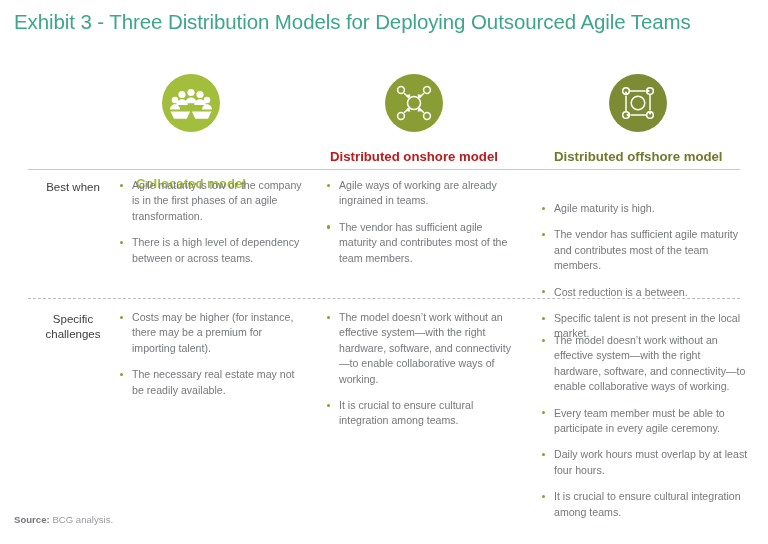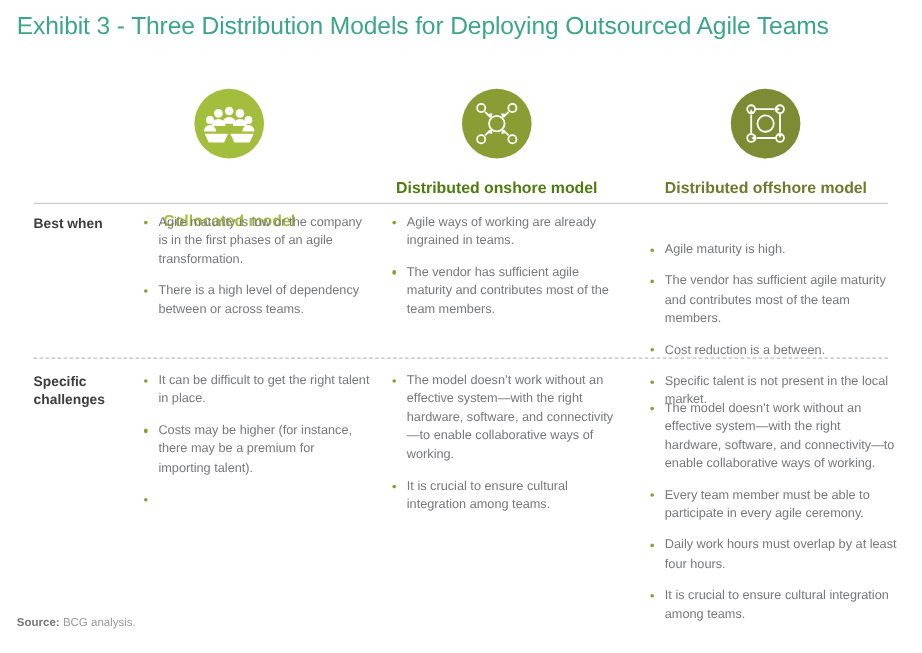--- a/index.html
+++ b/index.html
@@ -59,21 +59,21 @@
   .icon-circle.g3 { background: #7e8b35; }
 
   .col-title {
     margin-top: 16px;
     font-size: 13.2px;
     font-weight: bold;
     line-height: 17px;
     white-space: nowrap;
   }
   .col-title.t1 { color: #a3bd3d; margin-top: 43px; }
-  .col-title.t2 { color: #4d7c0f; }
+  .col-title.t2 { color: #b91c1c; }
   .col-title.t3 { color: #6f7a2c; }
 
   
   .rule-solid {
     position: absolute;
     left: 28px;
     right: 28px;
     top: 169px;
     height: 1px;
     background: #c9c9c9;
@@ -88,21 +88,22 @@
   }
 
   
   .row-label {
     position: absolute;
     left: 28px;
     width: 90px;
     font-size: 11.5px;
     line-height: 15px;
     color: #3d3d3d;
-    font-weight: bold;
+    font-weight: normal;
+    text-align: center;
   }
   .row-label.r1 { top: 180px; }
   .row-label.r2 { top: 312px; }
 
   .cell {
     position: absolute;
     box-sizing: border-box;
   }
   .cell.r1 { top: 178px; }
   .cell.r2 { top: 310px; }
@@ -249,23 +250,22 @@
       <li><span class="bullet-dot"></span><span>Agile maturity is high.</span></li>
       <li><span class="bullet-dot"></span><span>The vendor has sufficient agile maturity and contributes most of the team members.</span></li>
       <li><span class="bullet-dot"></span><span>Cost reduction is a between.</span></li>
       <li><span class="bullet-dot"></span><span>Specific talent is not present in the local market.</span></li>
     </ul>
   </div>
 
   <div class="row-label r2">Specific challenges</div>
   <div class="cell r2 c1">
     <ul class="bullets">
-      <li><span class="bullet-dot"></span><span>It can be difficult to get the right talent in place.</span></li>
       <li><span class="bullet-dot"></span><span>Costs may be higher (for instance, there may be a premium for importing talent).</span></li>
-      <li><span class="bullet-dot"></span></li>
+      <li><span class="bullet-dot"></span><span>The necessary real estate may not be readily available.</span></li>
     </ul>
   </div>
   <div class="cell r2 c2">
     <ul class="bullets">
       <li><span class="bullet-dot"></span><span>The model doesn’t work without an effective system—with the right hardware, software, and connectivity—to enable collaborative ways of working.</span></li>
       <li><span class="bullet-dot"></span><span>It is crucial to ensure cultural integration among teams.</span></li>
     </ul>
   </div>
   <div class="cell r2 c3">
     <ul class="bullets">

